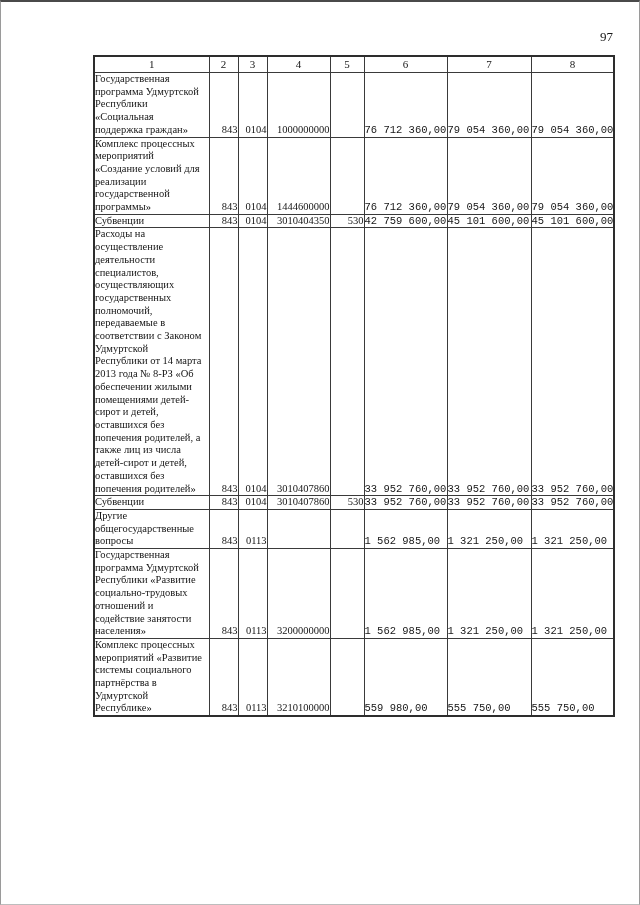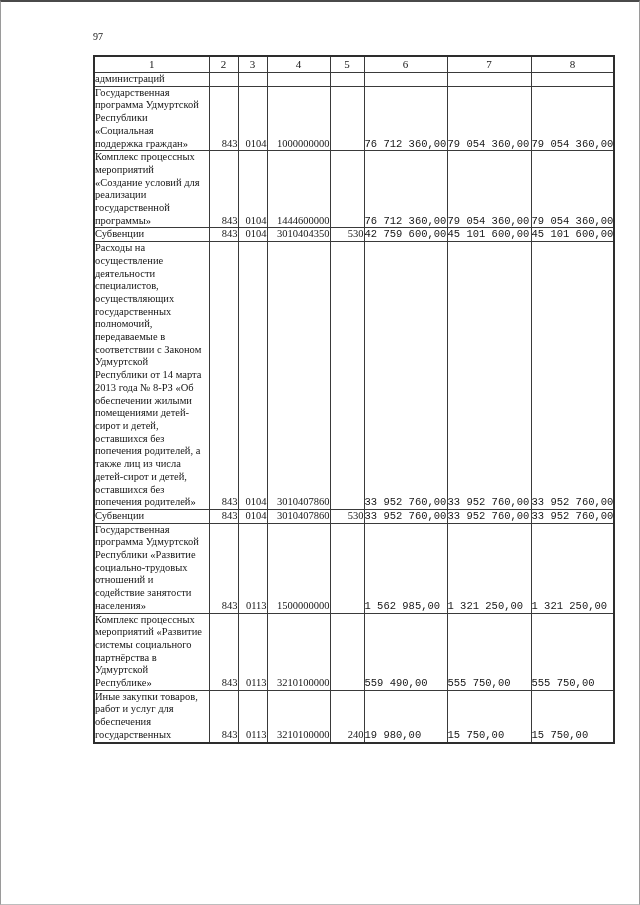--- a/index.html
+++ b/index.html
@@ -17,22 +17,22 @@
     border-left: 1px solid #9a9a9a;
     border-right: 1px solid #9a9a9a;
     border-bottom: 1px solid #bdbdbd;
     font-family: "Liberation Serif", "DejaVu Serif", serif;
     color: #161616;
     overflow: hidden;
   }
   .page-number {
     width: 520px;
     margin: 27px 0 11px 92px;
-    text-align: left;
-    font-size: 10px;
+    text-align: right;
+    font-size: 13px;
     line-height: 15px;
   }
   table.budget-table {
     border-collapse: collapse;
     table-layout: fixed;
     margin-left: 92px;
     border: 2px solid #2d2d2d;
   }
   table.budget-table col.c1 { width: 115px; }
   table.budget-table col.c2 { width: 29px; }
@@ -100,30 +100,20 @@
           <th>3</th>
           <th>4</th>
           <th>5</th>
           <th>6</th>
           <th>7</th>
           <th>8</th>
         </tr>
     </thead>
     <tbody id="table-body">
         <tr>
-          <td class="name">администраций</td>
-          <td class="code"></td>
-          <td class="code"></td>
-          <td class="code"></td>
-          <td class="code"></td>
-          <td class="amount"></td>
-          <td class="amount"></td>
-          <td class="amount"></td>
-        </tr>
-        <tr>
           <td class="name">Государственная
 программа Удмуртской
 Республики
 «Социальная
 поддержка граждан»</td>
           <td class="code">843</td>
           <td class="code">0104</td>
           <td class="code">1000000000</td>
           <td class="code"></td>
           <td class="amount">76 712 360,00</td>
@@ -189,58 +179,57 @@
           <td class="name">Субвенции</td>
           <td class="code">843</td>
           <td class="code">0104</td>
           <td class="code">3010407860</td>
           <td class="code">530</td>
           <td class="amount">33 952 760,00</td>
           <td class="amount">33 952 760,00</td>
           <td class="amount">33 952 760,00</td>
         </tr>
         <tr>
+          <td class="name">Другие
+общегосударственные
+вопросы</td>
+          <td class="code">843</td>
+          <td class="code">0113</td>
+          <td class="code"></td>
+          <td class="code"></td>
+          <td class="amount">1 562 985,00</td>
+          <td class="amount">1 321 250,00</td>
+          <td class="amount">1 321 250,00</td>
+        </tr>
+        <tr>
           <td class="name">Государственная
 программа Удмуртской
 Республики «Развитие
 социально-трудовых
 отношений и
 содействие занятости
 населения»</td>
           <td class="code">843</td>
           <td class="code">0113</td>
-          <td class="code">1500000000</td>
+          <td class="code">3200000000</td>
           <td class="code"></td>
           <td class="amount">1 562 985,00</td>
           <td class="amount">1 321 250,00</td>
           <td class="amount">1 321 250,00</td>
         </tr>
         <tr>
           <td class="name">Комплекс процессных
 мероприятий «Развитие
 системы социального
 партнёрства в
 Удмуртской
 Республике»</td>
           <td class="code">843</td>
           <td class="code">0113</td>
           <td class="code">3210100000</td>
           <td class="code"></td>
-          <td class="amount">559 490,00</td>
+          <td class="amount">559 980,00</td>
           <td class="amount">555 750,00</td>
           <td class="amount">555 750,00</td>
-        </tr>
-        <tr>
-          <td class="name">Иные закупки товаров,
-работ и услуг для
-обеспечения
-государственных</td>
-          <td class="code">843</td>
-          <td class="code">0113</td>
-          <td class="code">3210100000</td>
-          <td class="code">240</td>
-          <td class="amount">19 980,00</td>
-          <td class="amount">15 750,00</td>
-          <td class="amount">15 750,00</td>
         </tr>
       </tbody>
   </table>
 </div>
 
 </body></html>

